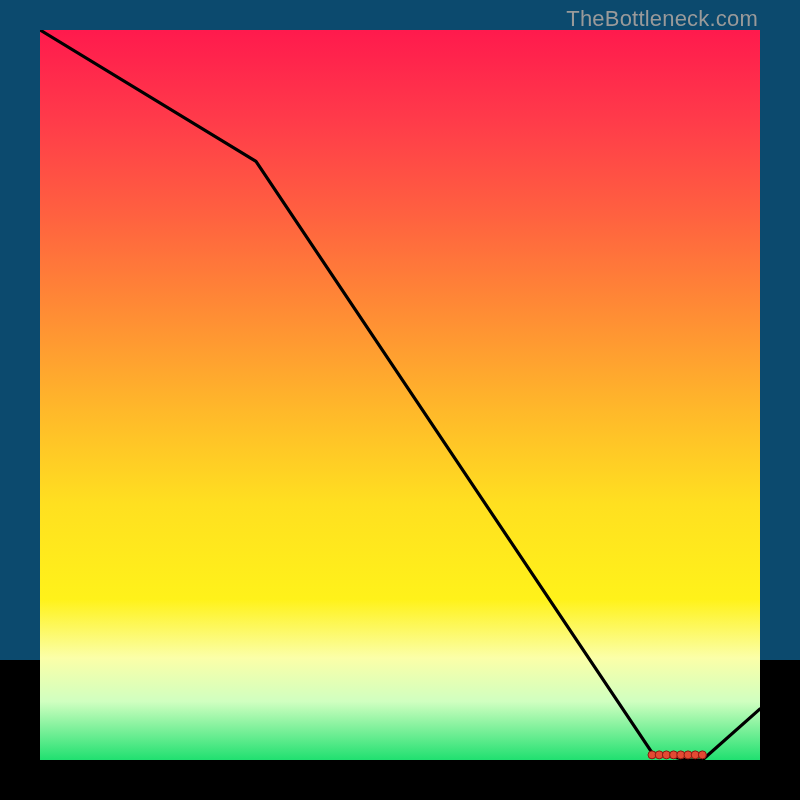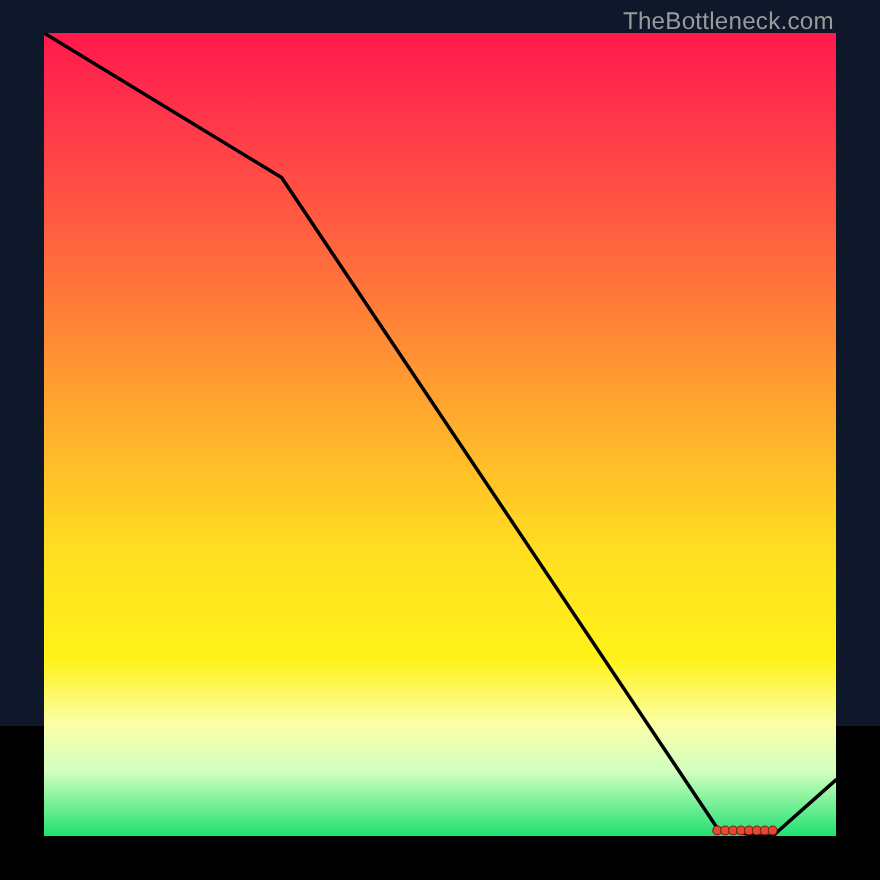--- a/index.html
+++ b/index.html
@@ -1,21 +1,21 @@
 <!DOCTYPE html>
 <html><head>
 <meta charset="utf-8">
 <style>
   * { margin: 0; padding: 0; box-sizing: border-box; }
   html, body { width: 800px; height: 800px; background: #000; overflow: hidden; }
   .stage {
     position: relative;
     width: 800px;
     height: 660px;
-    background: #0f172a;
+    background: #0c4a6e;
   }
   .plot-area {
     position: absolute;
     left: 40px;
     top: 30px;
     width: 720px;
     height: 730px;
     background: linear-gradient(
       to bottom,
       #ff1a4d 0%,

